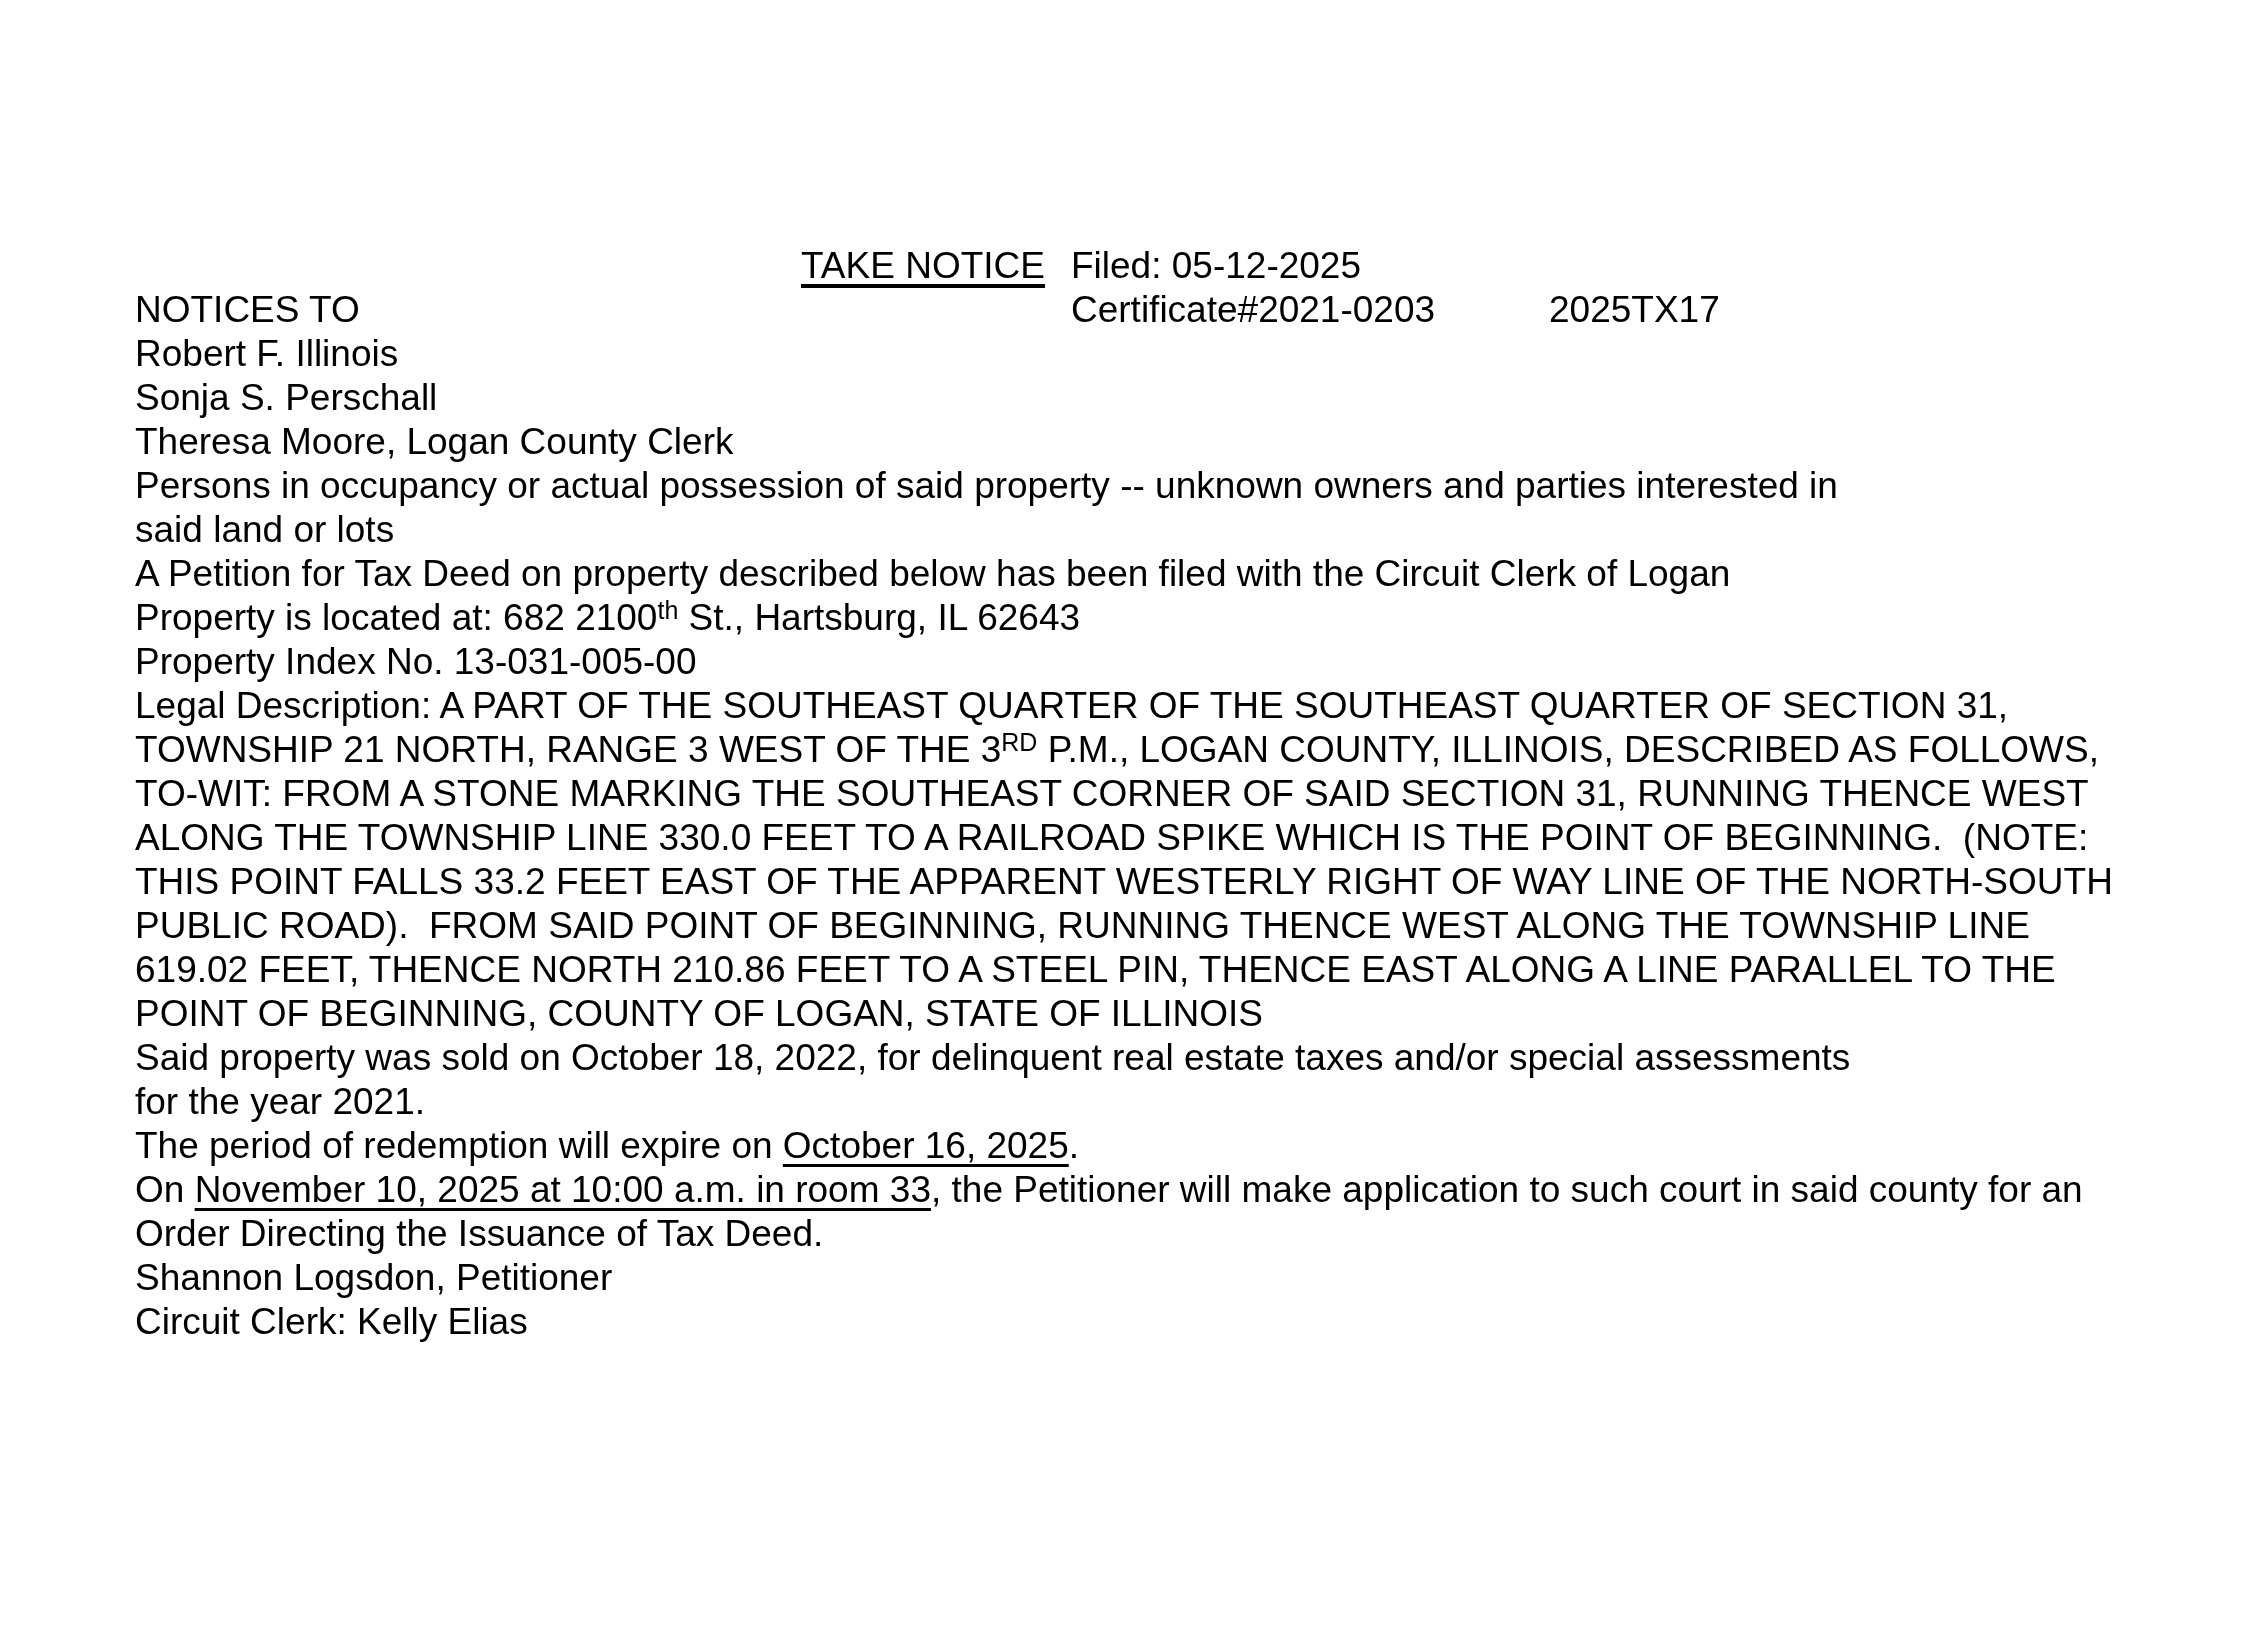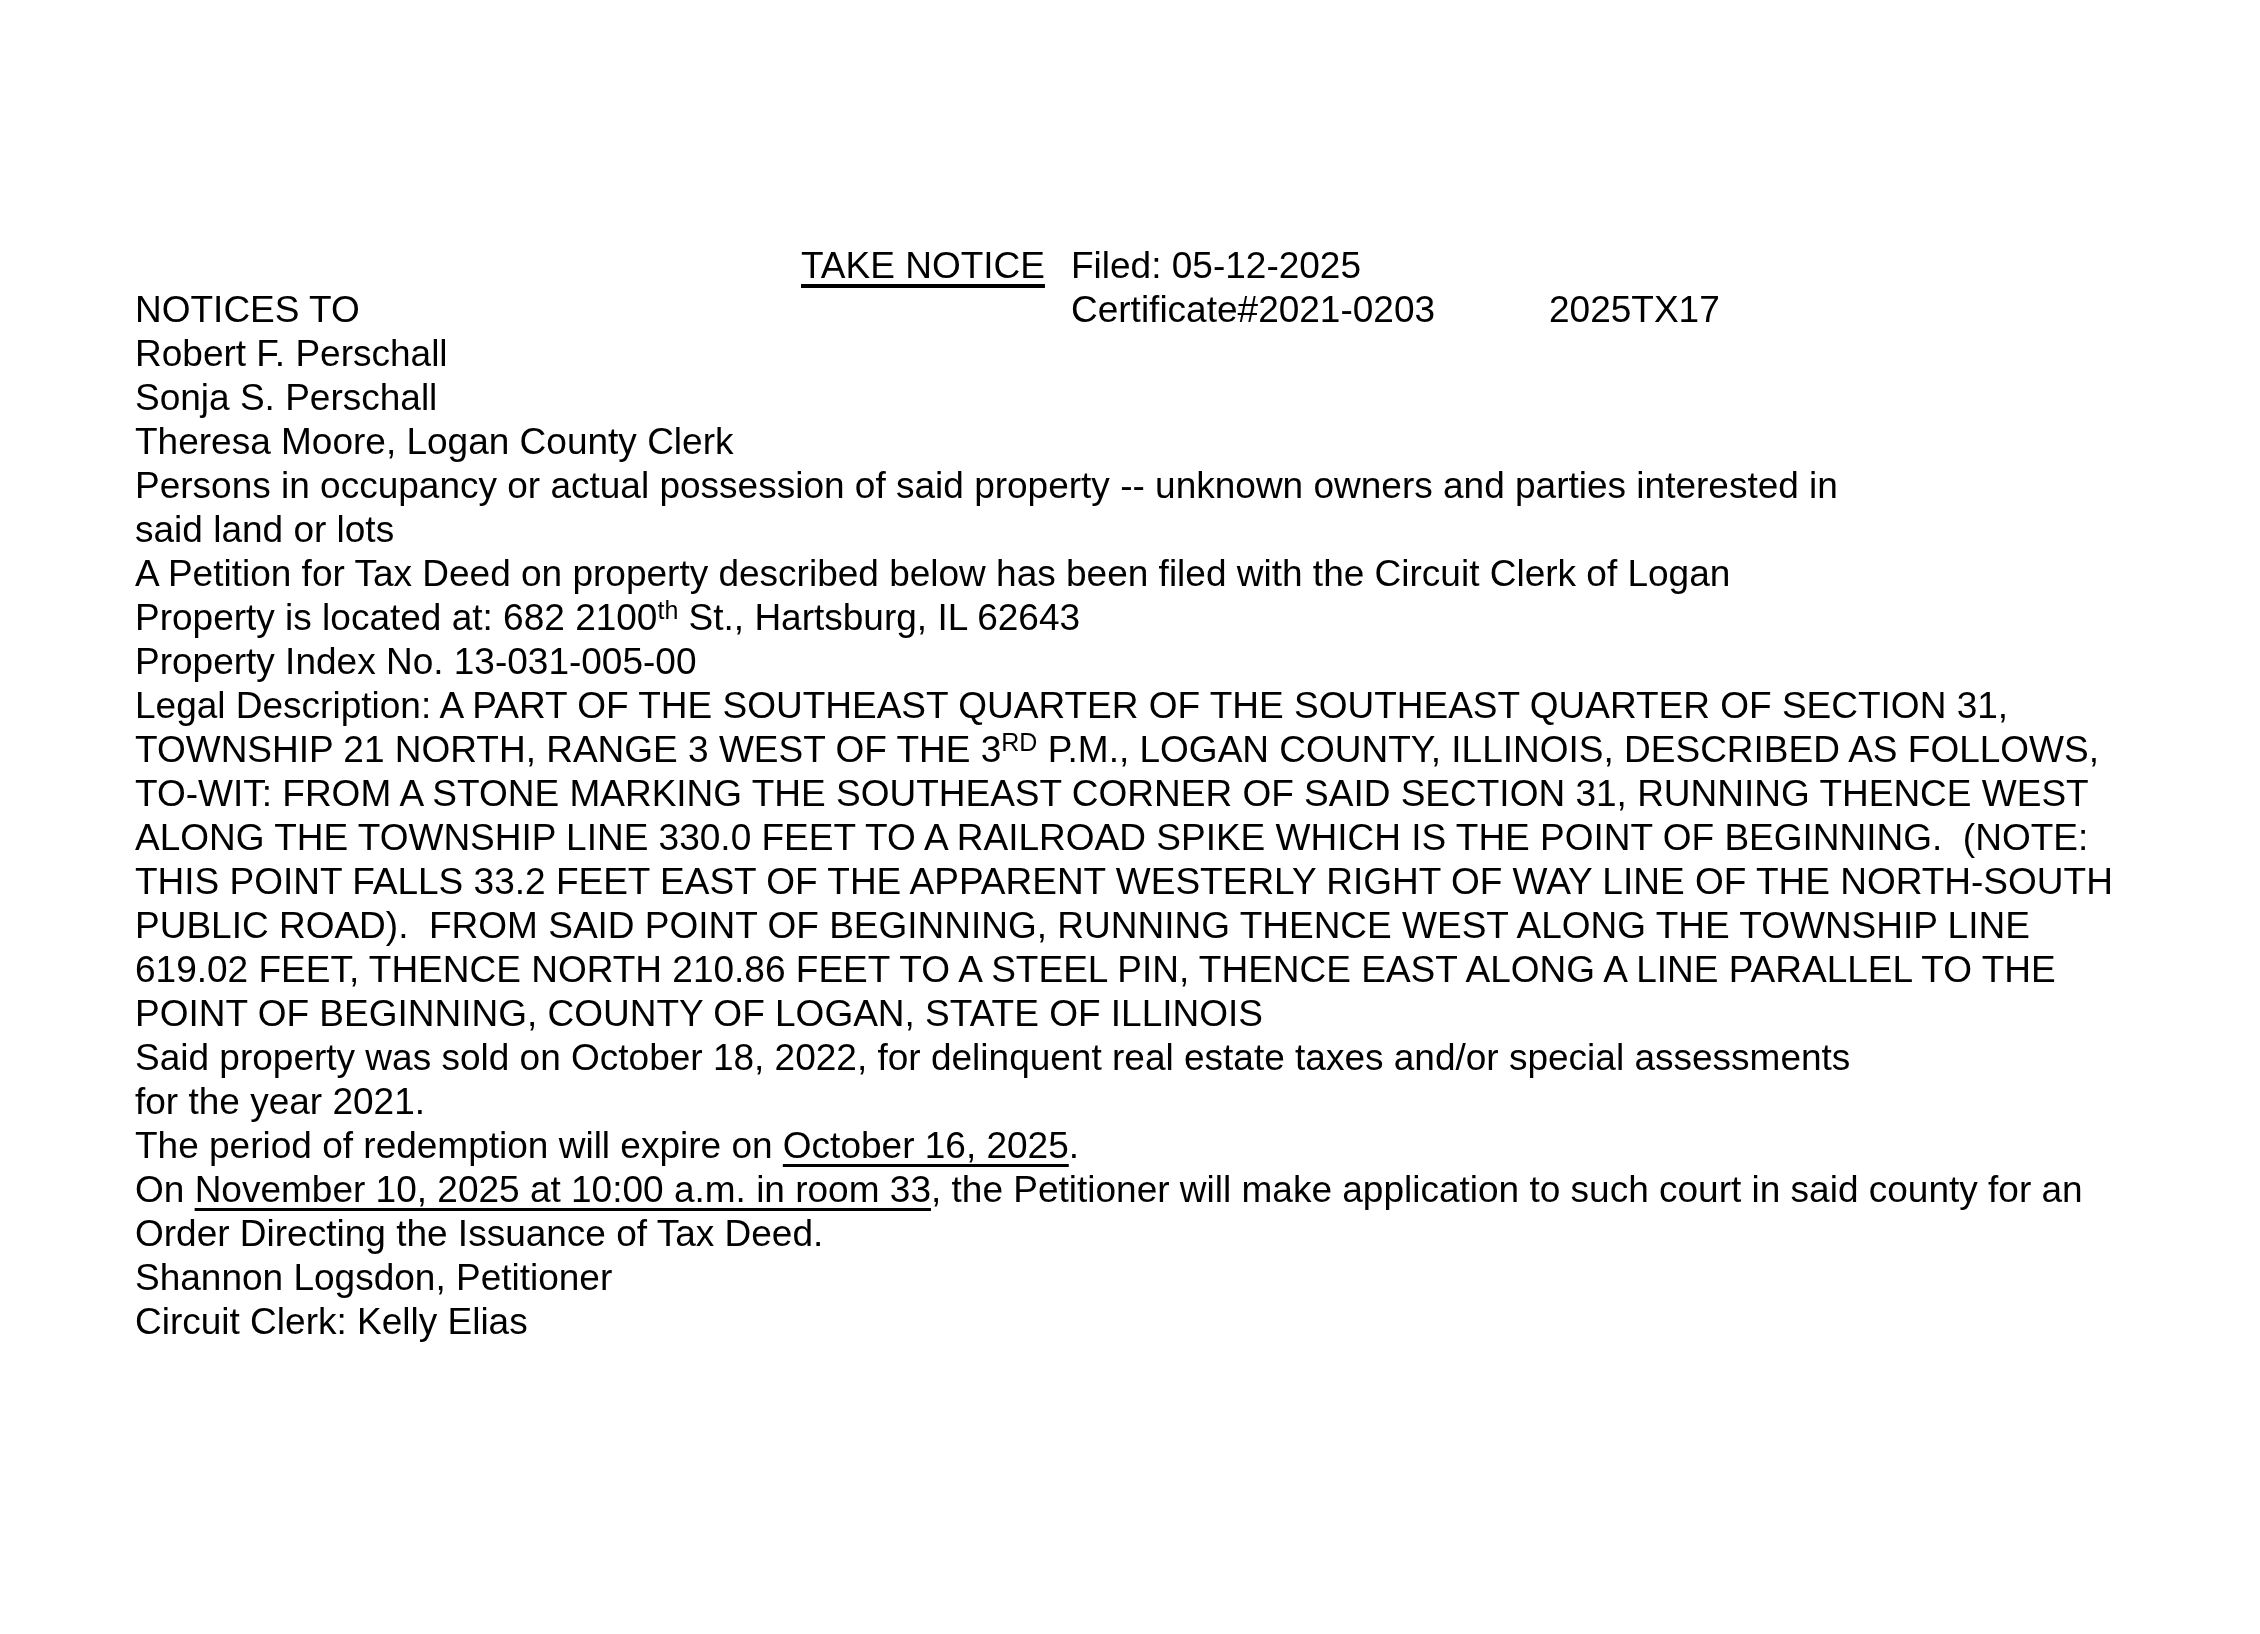--- a/index.html
+++ b/index.html
@@ -48,21 +48,21 @@
 </head>
 <body>
 
 <div class="page">
   <div class="doc">
 
     <div class="line"><span class="tab-title u-title">TAKE NOTICE</span><span class="tab-col2">Filed: 05-12-2025</span></div>
 
     <div class="line"><span>NOTICES TO</span><span class="tab-col2">Certificate#2021-0203</span><span class="tab-col3">2025TX17</span></div>
 
-    <div class="line"><span>Robert F. Perschall</span></div>
+    <div class="line"><span>Robert F. Illinois</span></div>
 
     <div class="line"><span>Sonja S. Perschall</span></div>
 
     <div class="line"><span>Theresa Moore, Logan County Clerk</span></div>
 
     <div class="line"><span>Persons in occupancy or actual possession of said property -- unknown owners and parties interested in</span></div>
 
     <div class="line"><span>said land or lots</span></div>
 
     <div class="line"><span>A Petition for Tax Deed on property described below has been filed with the Circuit Clerk of Logan</span></div>

